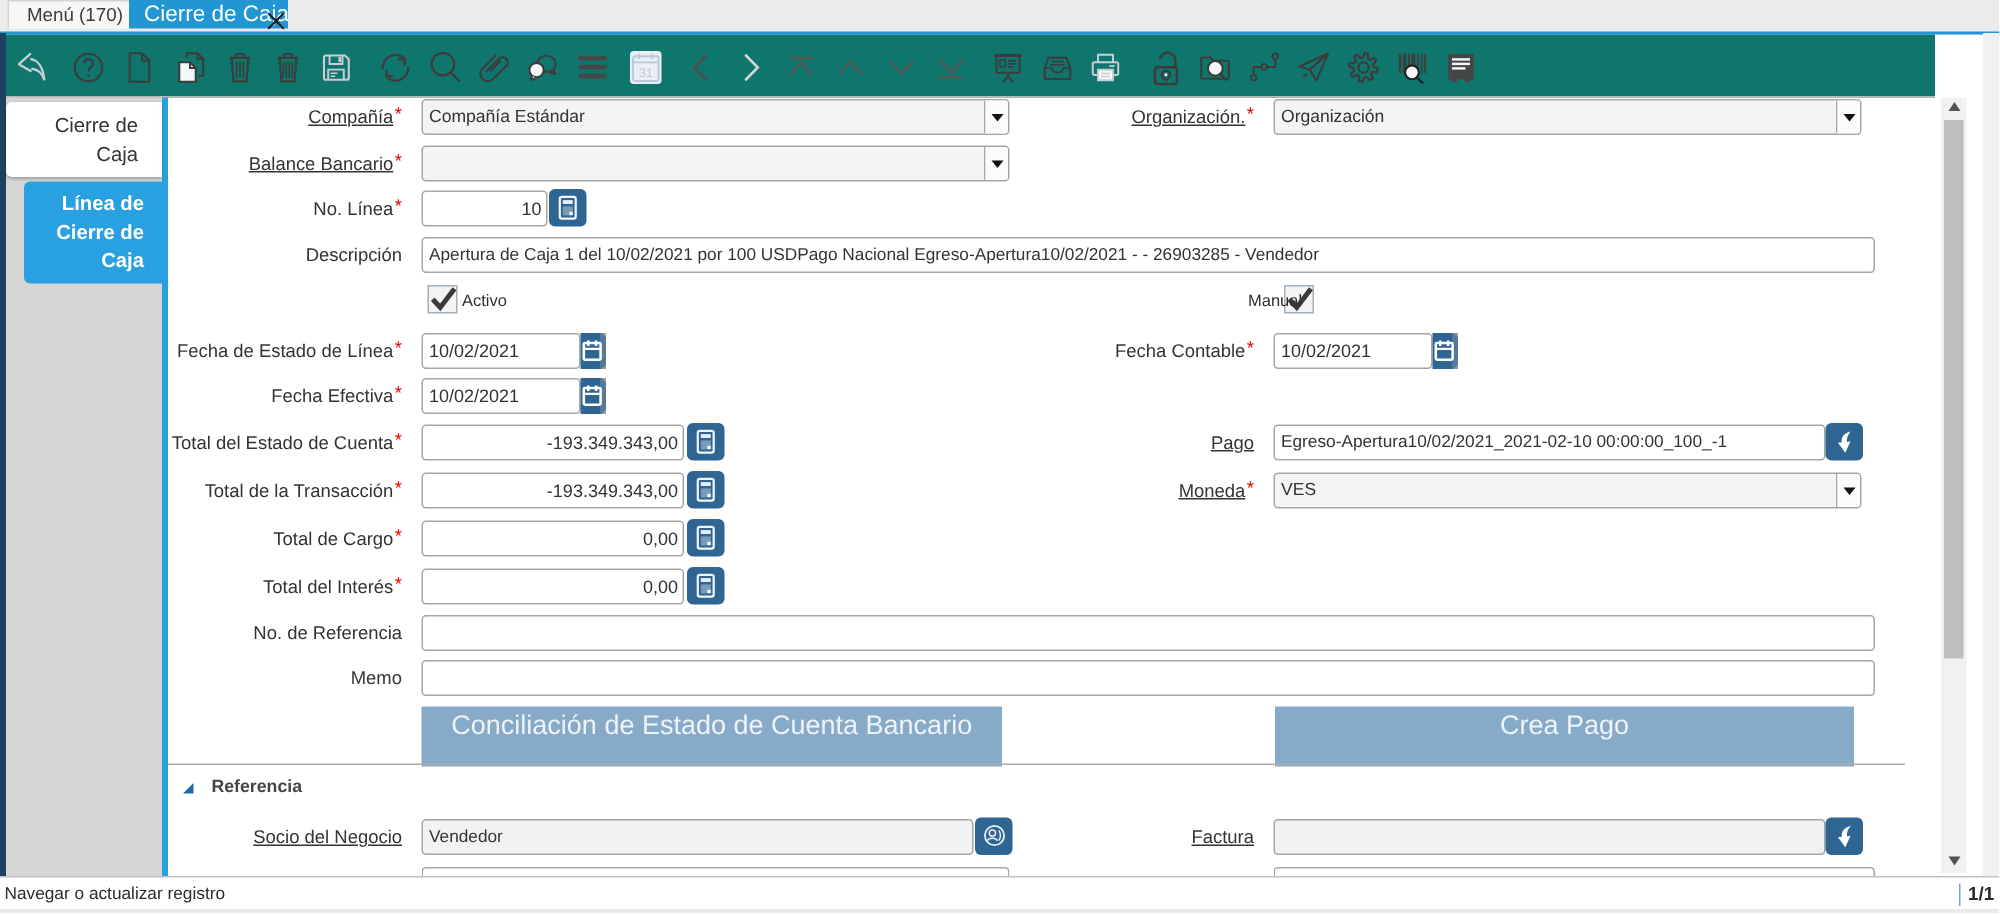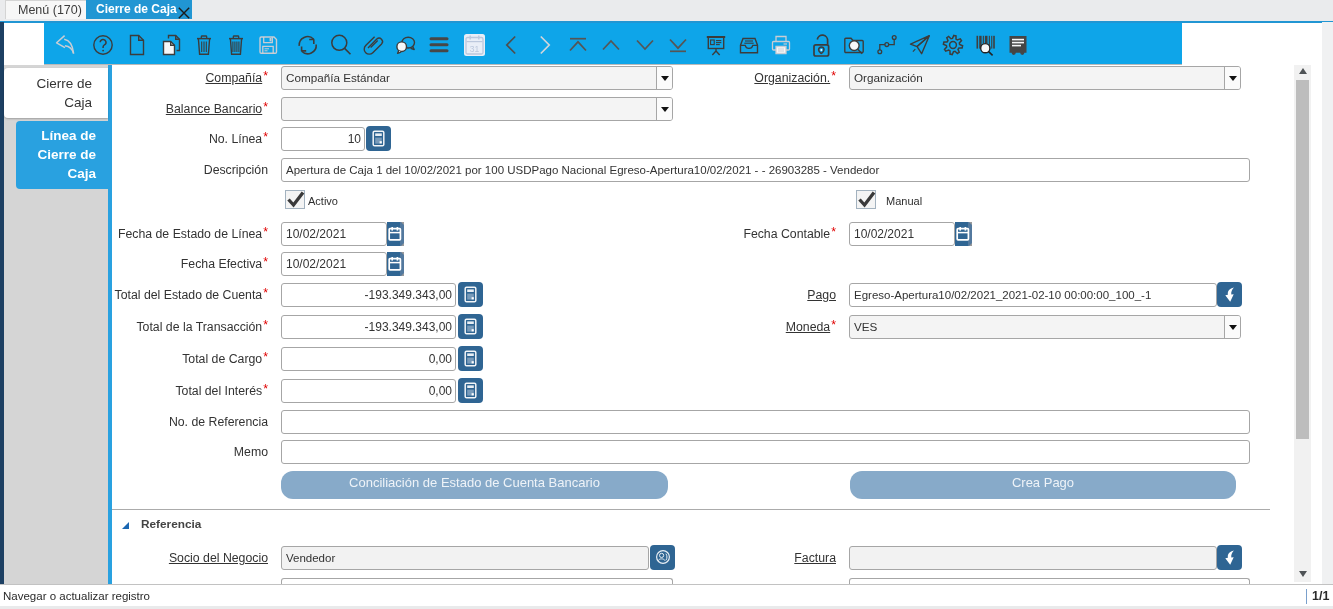--- a/index.html
+++ b/index.html
@@ -1,23 +1,23 @@
 <!DOCTYPE html>
 <html><head><meta charset="utf-8"><style>
 * { margin:0; padding:0; box-sizing:border-box; }
 html,body { width:1333px; height:609px; overflow:hidden; font-family:"Liberation Sans", sans-serif; background:#fff; }
 #stage { position:relative; width:1333px; height:609px; }
 
 #tabbar { position:absolute; left:0; top:0; width:1333px; height:23px; background:#eaebed; border-bottom:2px solid #2196d3; }
 .ttab { position:absolute; top:0; height:19px; font-size:12.5px; line-height:19px; padding:0 12px; color:#3c3c3c; }
 #tab1 { left:5px; background:#f7f7f7; border:1px solid #d4d4d4; border-bottom:none; }
-#tab2 { left:86px; width:106px; background:#2196d3; color:#fff; font-weight:bold; font-size:12px; padding:0 0 0 10px; white-space:nowrap; }
+#tab2 { left:86px; width:106px; background:#2196d3; color:#fff; font-weight:normal; font-size:15px; padding:0 0 0 10px; white-space:nowrap; }
 #tab2 .x { position:absolute; left:92px; top:6px; }
 
-#toolbar { position:absolute; left:0; top:23px; width:1138px; height:42px; background:#0ea5e9; border-bottom:1px solid #b9b9b9;margin-left:44px; }
+#toolbar { position:absolute; left:0; top:23px; width:1290px; height:42px; background:#0f766e; border-bottom:1px solid #b9b9b9; }
 .ic { position:absolute; top:9px; width:26px; height:26px; }
 
 #navy { position:absolute; left:0; top:22px; width:4px; height:562px; background:#1d4063; }
 
 #side { position:absolute; left:4px; top:65px; width:104px; height:519px; background:#d5d5d5; }
 #vline { position:absolute; left:108px; top:65px; width:4px; height:519px; background:#29a1e0; }
 .stab1 { position:absolute; left:4px; top:68px; width:104px; height:50px; background:#fff; border-radius:4px 0 0 4px; box-shadow:0 1px 2px rgba(0,0,0,0.25); font-size:13.5px; color:#333; text-align:right; padding:6px 16px 0 0; line-height:19px; }
 .stab2 { position:absolute; left:16px; top:121px; width:96px; height:68px; background:#29a1e0; border-radius:4px 0 0 4px; font-size:13.5px; font-weight:bold; color:#fff; text-align:right; padding:5px 16px 0 0; line-height:19px; }
 
 #sbar { position:absolute; left:1294px; top:65px; width:17px; height:517px; background:#f1f1f1; }
@@ -43,21 +43,21 @@
 .combo { position:absolute; height:24px; background:#f4f4f4; border:1px solid #a6a6a6; border-radius:3px; }
 .ctext { position:absolute; left:4px; top:0; right:18px; font-size:11.7px; color:#333; line-height:22px; white-space:nowrap; overflow:hidden; }
 .cb { position:absolute; right:0; top:0; width:16px; height:22px; background:#fbfbfb; border-left:1px solid #a6a6a6; border-radius:0 2px 2px 0; }
 .cb i { position:absolute; left:3.5px; top:9px; width:0; height:0; border-left:4px solid transparent; border-right:4px solid transparent; border-top:5px solid #111; }
 .bbtn { position:absolute; width:25px; height:25px; background:#2f6593; border-radius:4px; }
 .dbtn { position:absolute; width:17px; height:24px; background:linear-gradient(to right, #2f6593 13px, #53799e 13px); }
 .dbtn .f1 { position:absolute; right:0; top:0; border-left:3px solid transparent; border-top:3px solid #9a9a9a; }
 .dbtn .f2 { position:absolute; right:0; bottom:0; border-left:3px solid transparent; border-bottom:3px solid #9a9a9a; }
 .chk { position:absolute; width:20px; height:19px; background:#f4f4f4; border:1px solid #a3b2bf; }
 .clab { position:absolute; font-size:11px; color:#2e2e2e;text-align:center; }
-.pbtn { position:absolute; height:28px; background:#87aac9; border-radius:12px; color:#eef3f8; font-size:13px; text-align:center; line-height:24px; overflow:hidden; }
+.pbtn { position:absolute; height:40px; background:#87aac9; border-radius:0; color:#eef3f8; font-size:18px; text-align:center; line-height:24px; overflow:hidden; }
 .sep { position:absolute; left:112px; top:509px; width:1158px; height:1px; background:#ababab; }
 .gtri { position:absolute; left:122px; top:522px; width:0; height:0; border-left:7px solid transparent; border-bottom:7px solid #1b67b2; }
 .gtxt { position:absolute; left:141px; top:517px; font-size:11.8px; font-weight:bold; color:#444; }
 </style></head>
 <body>
 <div id="stage">
 <div id="tabbar">
   <div class="ttab" id="tab1">Menú (170)</div>
   <div class="ttab" id="tab2">Cierre de Caja<span class="x"><svg width="12" height="12" viewBox="0 0 12 12">
             <path d="M0.8 0.8 L11.2 11.2 M11.2 0.8 L0.8 11.2" stroke="#1b1b1b" stroke-width="1.4" fill="none"></path>
@@ -272,21 +272,21 @@
       <svg width="19" height="18" viewBox="0 0 19 18" style="position:absolute;left:0px;top:-1px">
         <path d="M2.5 9.5 L7.5 15 L17 2.5" fill="none" stroke="#3a3a3a" stroke-width="3.3"></path>
       </svg>
     </div>
     <div class="clab" style="left:308px;top:195px">Activo</div>
 <div class="chk" style="left:856px;top:190px">
       <svg width="19" height="18" viewBox="0 0 19 18" style="position:absolute;left:0px;top:-1px">
         <path d="M2.5 9.5 L7.5 15 L17 2.5" fill="none" stroke="#3a3a3a" stroke-width="3.3"></path>
       </svg>
     </div>
-    <div class="clab" style="left:886px;top:195px">Manual</div>
+    <div class="clab" style="left:832px;top:195px">Manual</div>
 <div class="lbl" style="left:113px;width:155px;top:226px">Fecha de Estado de Línea<span class="ast">*</span></div>
 <div class="txt big" style="left:281px;top:222px;width:106px">10/02/2021</div>
     <div class="dbtn" style="left:387px;top:222px"><svg width="17" height="24" viewBox="0 0 17 24">
         <rect x="2.2" y="6.6" width="11.2" height="11.2" rx="0.8" fill="none" stroke="#fff" stroke-width="1.7"></rect>
         <line x1="2.2" y1="10.6" x2="13.4" y2="10.6" stroke="#fff" stroke-width="1.5"></line>
         <line x1="5.2" y1="5" x2="5.2" y2="8.6" stroke="#fff" stroke-width="1.7"></line>
         <line x1="10.4" y1="5" x2="10.4" y2="8.6" stroke="#fff" stroke-width="1.7"></line>
       </svg><i class="f1"></i><i class="f2"></i></div>
 <div class="lbl" style="left:654px;width:182px;top:226px">Fecha Contable<span class="ast">*</span></div>
 <div class="txt big" style="left:849px;top:222px;width:106px">10/02/2021</div>

